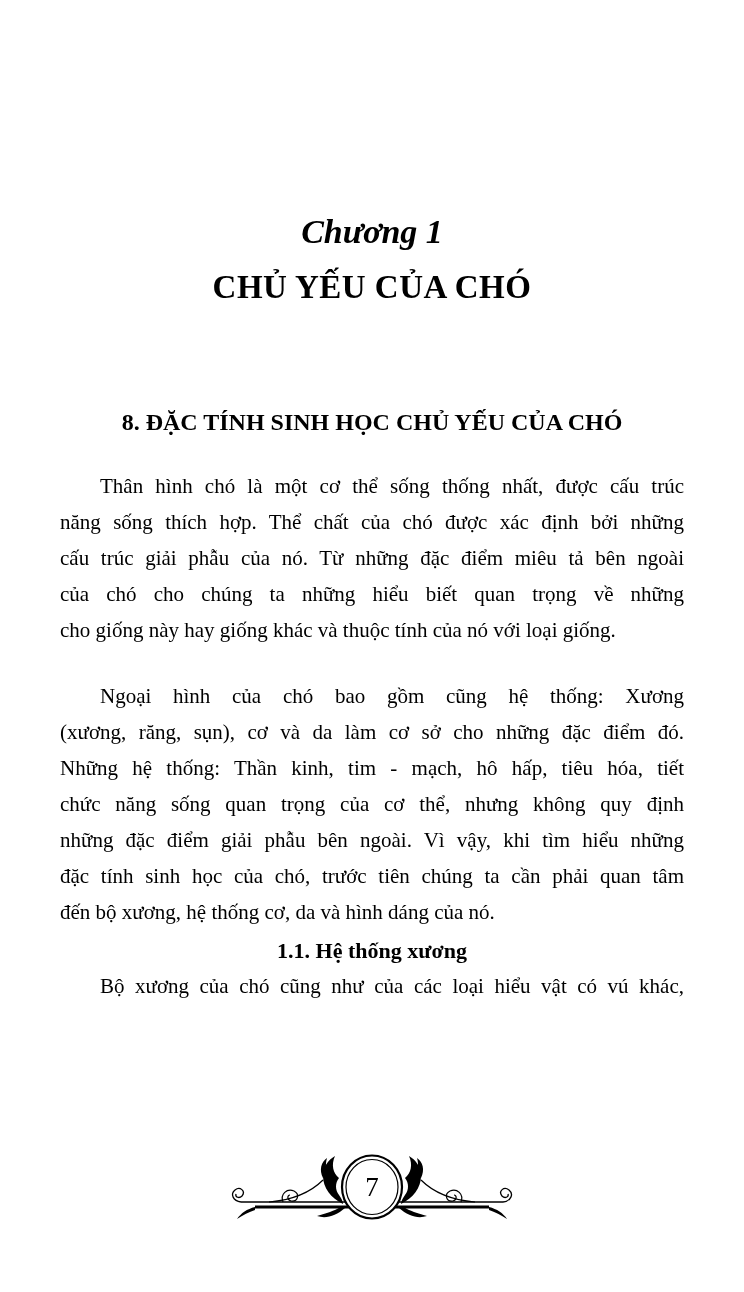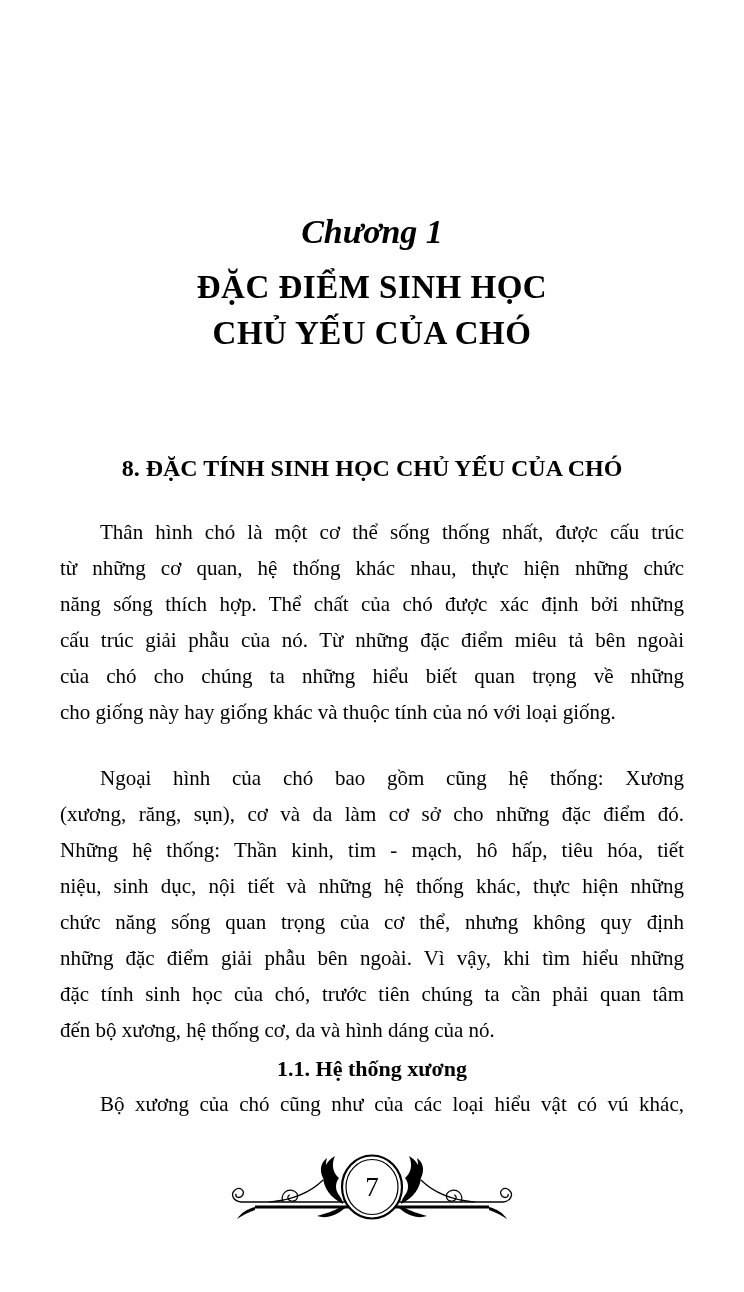--- a/index.html
+++ b/index.html
@@ -77,40 +77,37 @@
 </style>
 </head>
 <body>
 
 <div class="page">
   <div class="content">
 
     <div class="chapter-label">Chương 1</div>
 
     <div class="chapter-title">
-      <div>ĐẶC ĐIỂM SINH HỌC</div>
       <div>CHỦ YẾU CỦA CHÓ</div>
     </div>
 
     <div class="section-heading">8. ĐẶC TÍNH SINH HỌC CHỦ YẾU CỦA CHÓ</div>
 
     <div class="body-text">
         <div class="line indent">Thân hình chó là một cơ thể sống thống nhất, được cấu trúc</div>
-        <div class="line">từ những cơ quan, hệ thống khác nhau, thực hiện những chức</div>
         <div class="line">năng sống thích hợp. Thể chất của chó được xác định bởi những</div>
         <div class="line">cấu trúc giải phẫu của nó. Từ những đặc điểm miêu tả bên ngoài</div>
         <div class="line">của chó cho chúng ta những hiểu biết quan trọng về những</div>
         <div class="line last">cho giống này hay giống khác và thuộc tính của nó với loại giống.</div>
       </div>
 
     <div class="body-text">
         <div class="line indent">Ngoại hình của chó bao gồm cũng hệ thống: Xương</div>
         <div class="line">(xương, răng, sụn), cơ và da làm cơ sở cho những đặc điểm đó.</div>
         <div class="line">Những hệ thống: Thần kinh, tim - mạch, hô hấp, tiêu hóa, tiết</div>
-        <div class="line">niệu, sinh dục, nội tiết và những hệ thống khác, thực hiện những</div>
         <div class="line">chức năng sống quan trọng của cơ thể, nhưng không quy định</div>
         <div class="line">những đặc điểm giải phẫu bên ngoài. Vì vậy, khi tìm hiểu những</div>
         <div class="line">đặc tính sinh học của chó, trước tiên chúng ta cần phải quan tâm</div>
         <div class="line last">đến bộ xương, hệ thống cơ, da và hình dáng của nó.</div>
       </div>
 
     <div class="subsection-heading">1.1. Hệ thống xương</div>
 
     <div class="body-text partial">
         <div class="line indent">Bộ xương của chó cũng như của các loại hiểu vật có vú khác,</div>

